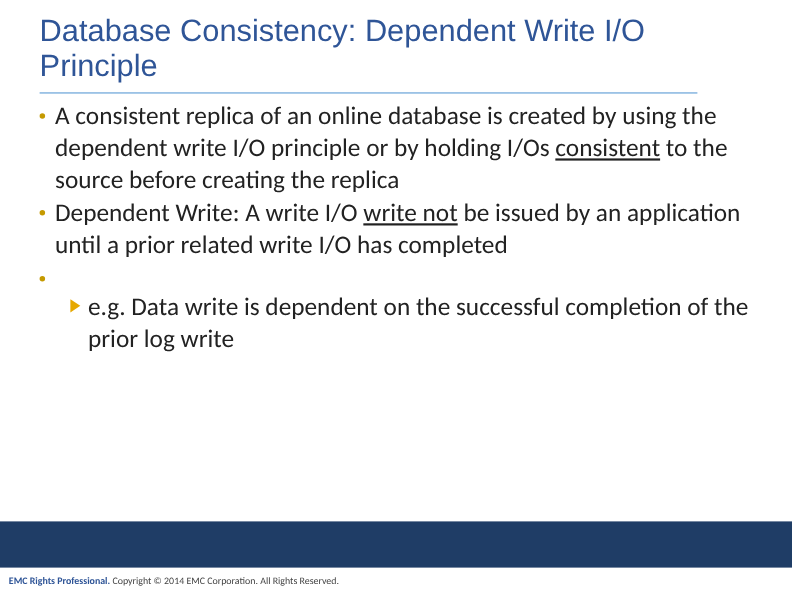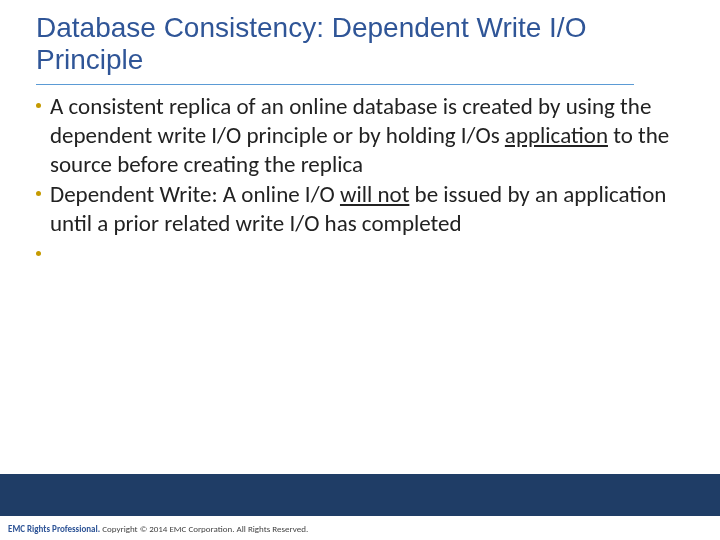--- a/index.html
+++ b/index.html
@@ -24,33 +24,37 @@
 <body>
 <div class="slide">
 
 <div class="title">Database Consistency: Dependent Write I/O Principle</div>
 <div class="title-underline"></div>
 
 <div class="body">
   <div class="l1">
     <span class="dot"></span>
     <span class="txt">
-      <span>A consistent replica of an online database is created by using the dependent write I/O principle or by holding I/Os </span><span class="u">application</span><span> to the source before creating the replica</span>
+      <span>A consistent replica of an online database is created by using the dependent write I/O principle or by holding I/Os </span><span class="u">consistent</span><span> to the source before creating the replica</span>
     </span>
   </div>
 
   <div class="l1">
     <span class="dot"></span>
     <span class="txt">
-      <span>Dependent Write: A online I/O </span><span class="u">will not</span><span> be issued by an application until a prior related write I/O has completed</span>
+      <span>Dependent Write: A write I/O </span><span class="u">write not</span><span> be issued by an application until a prior related write I/O has completed</span>
     </span>
   </div>
 
   <div class="l1">
     <span class="dot"></span>
+  </div>
+  <div class="l2">
+    <span class="tri"></span>
+    <span class="txt">e.g. Data write is dependent on the successful completion of the prior log write</span>
   </div>
 </div>
 
 <div class="bottom-band"></div>
 <div class="footer">
   <span class="bold">EMC Rights Professional.</span><span> Copyright © 2014 EMC Corporation. All Rights Reserved.</span>
 </div>
 
 </div>
 

